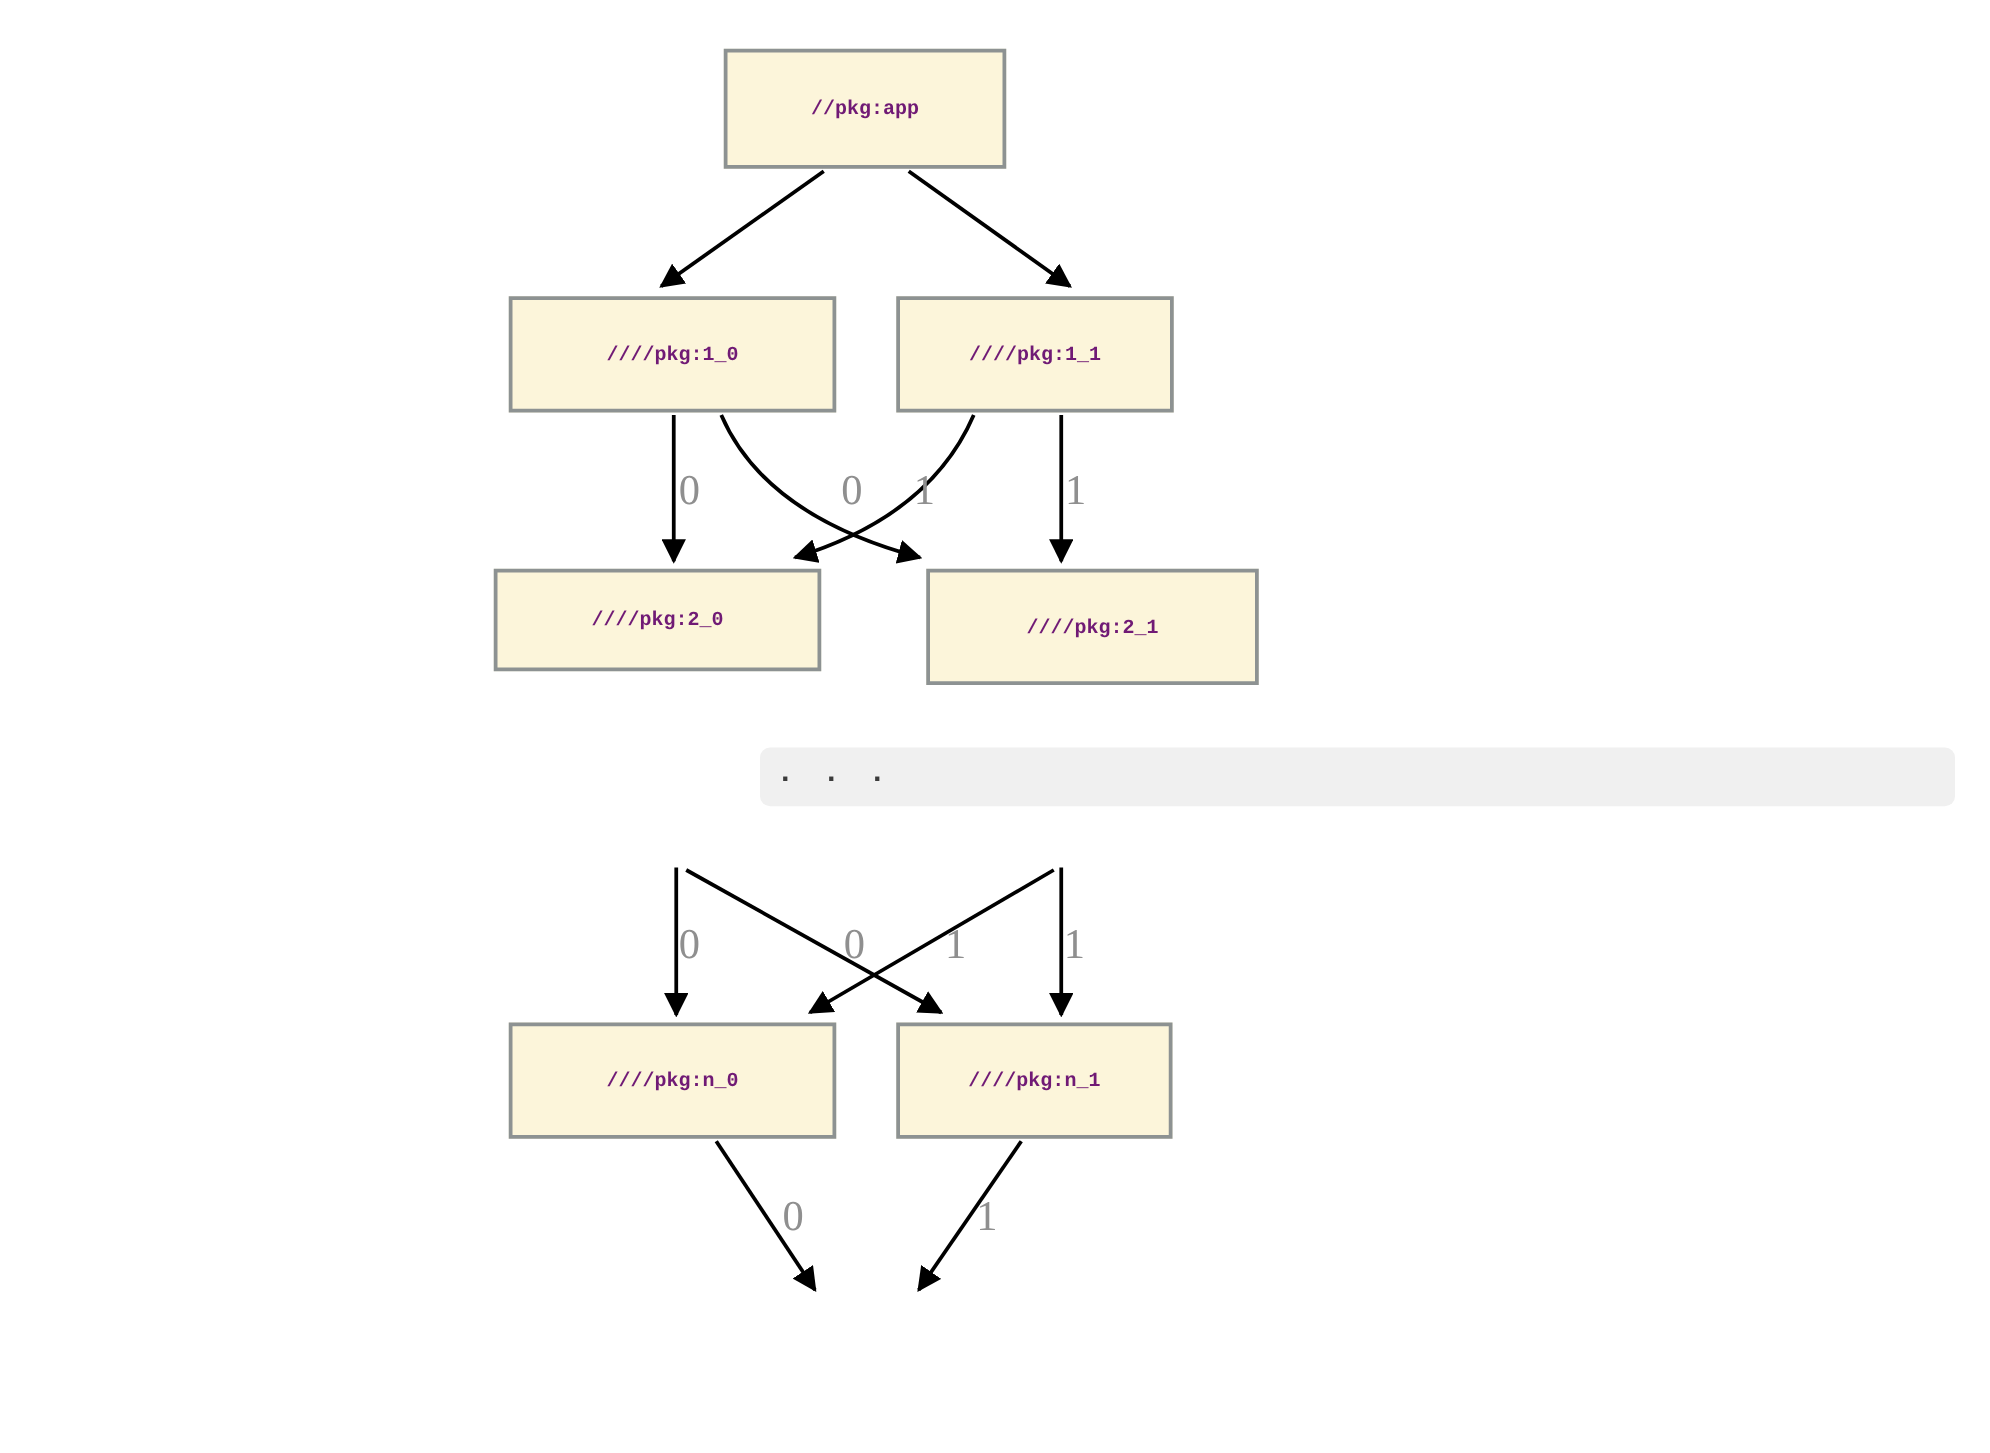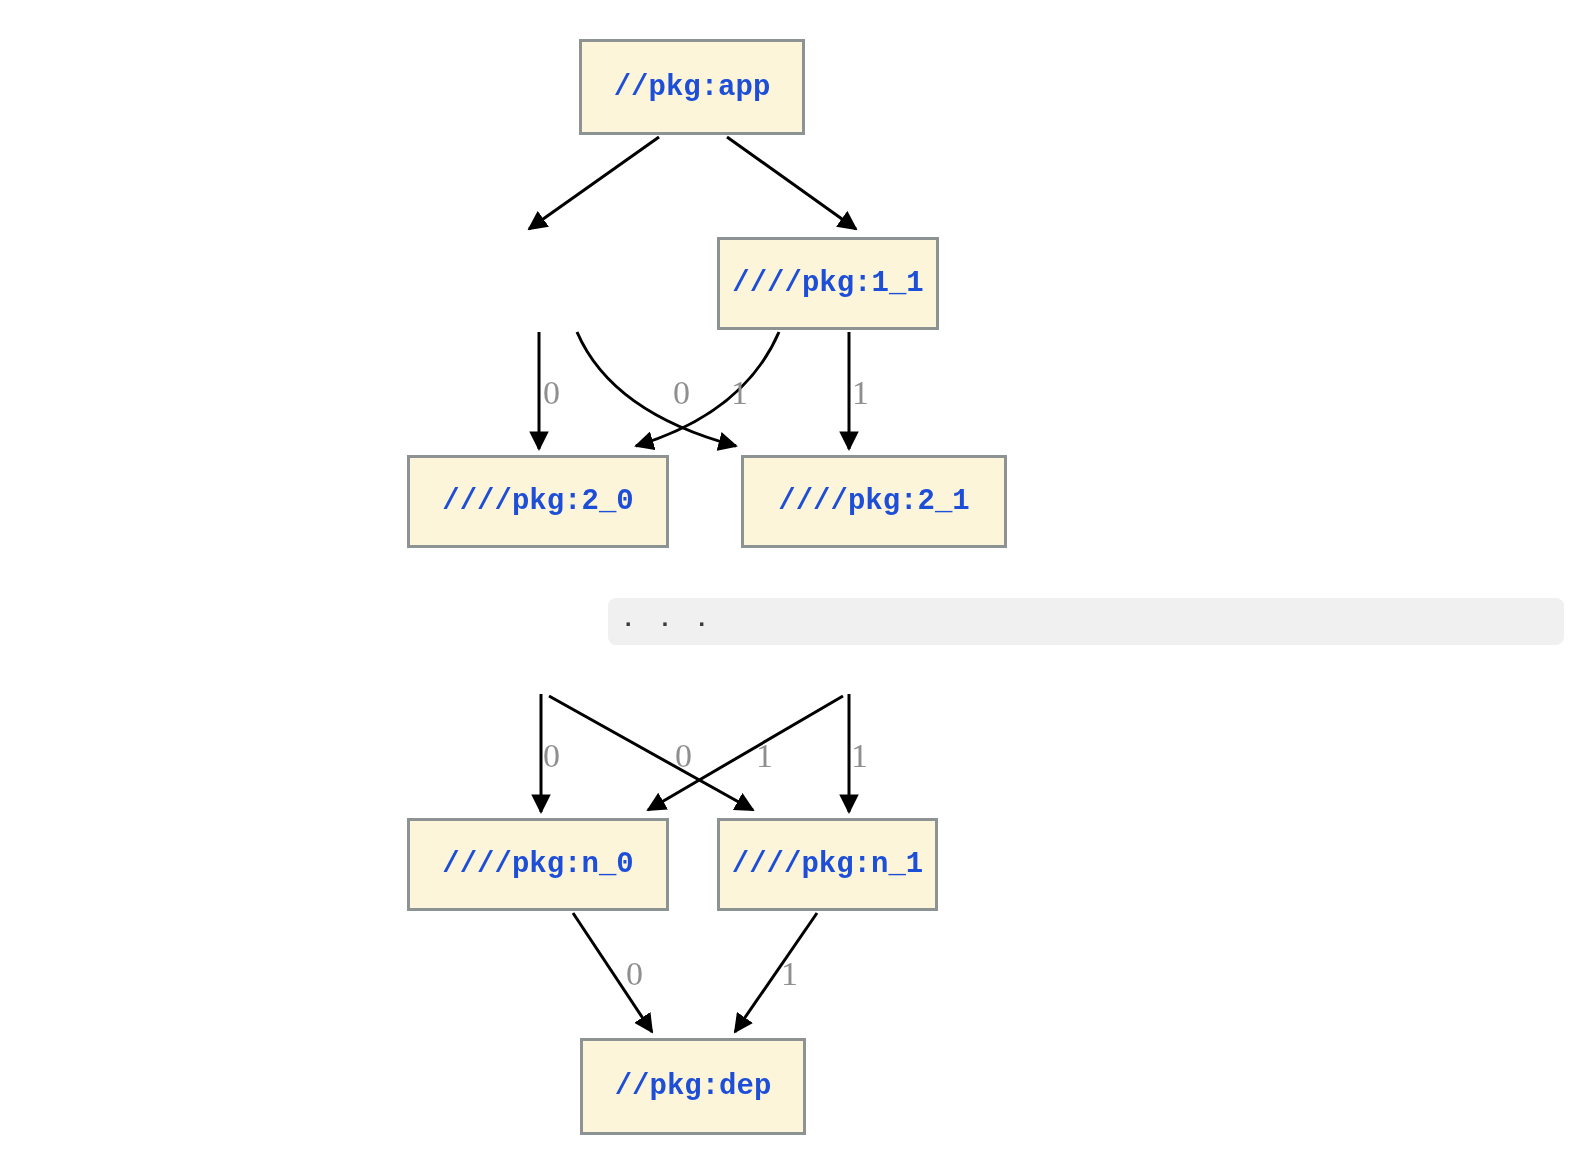--- a/index.html
+++ b/index.html
@@ -14,22 +14,22 @@
   .node {
     position: absolute;
     box-sizing: border-box;
     background: var(--node-fill, #fcf5da);
     border: 3px solid var(--node-border, #8d9292);
     display: flex;
     align-items: center;
     justify-content: center;
     font-family: "Liberation Mono", "DejaVu Sans Mono", monospace;
     font-weight: bold;
-    font-size: 29px;
-    color: #1d4ed8;
+    font-size: 16px;
+    color: #701a75;
     white-space: nowrap;
   }
   #edges {
     position: absolute;
     left: 0; top: 0;
     width: 1592px; height: 1162px;
     pointer-events: none;
   }
   #edges line, #edges path.edge {
     stroke: var(--edge-color, #000000);
@@ -58,21 +58,21 @@
     letter-spacing: 4px;
     line-height: 44px;
     padding-left: 13px;
     color: var(--sep-fg, #3b3b3b);
     white-space: nowrap;
   }
   
   #node-app { left: 579px; top: 39px;  width: 226px; height: 96px; }
   #node-1-0 { left: 407px; top: 237px; width: 262px; height: 93px; }
   #node-1-1 { left: 717px; top: 237px; width: 222px; height: 93px; }
-  #node-2-0 { left: 407px; top: 455px; width: 262px; height: 93px; }
+  #node-2-0 { left: 395px; top: 455px; width: 262px; height: 82px; }
   #node-2-1 { left: 741px; top: 455px; width: 266px; height: 93px; }
   #node-n-0 { left: 407px; top: 818px; width: 262px; height: 93px; }
   #node-n-1 { left: 717px; top: 818px; width: 221px; height: 93px; }
   #node-dep { left: 580px; top: 1038px; width: 226px; height: 97px; }
   
   #elbl-2  { left: 543px; top: 376px; }
   #elbl-3  { left: 673px; top: 376px; }
   #elbl-4  { left: 731px; top: 376px; }
   #elbl-5  { left: 852px; top: 376px; }
   #elbl-6  { left: 543px; top: 739px; }
@@ -101,26 +101,26 @@
     <line x1="849" y1="332" x2="849" y2="449" marker-end="url(#arrow)"></line>
     <line x1="541" y1="694" x2="541" y2="812" marker-end="url(#arrow)"></line>
     <line x1="549" y1="696" x2="753" y2="810" marker-end="url(#arrow)"></line>
     <line x1="843" y1="696" x2="648" y2="810" marker-end="url(#arrow)"></line>
     <line x1="849" y1="694" x2="849" y2="812" marker-end="url(#arrow)"></line>
     <line x1="573" y1="913" x2="652" y2="1032" marker-end="url(#arrow)"></line>
     <line x1="817" y1="913" x2="735" y2="1032" marker-end="url(#arrow)"></line>
   </svg>
 
   <div class="node" id="node-app">//pkg:app</div>
+  <div class="node" id="node-1-0">////pkg:1_0</div>
   <div class="node" id="node-1-1">////pkg:1_1</div>
   <div class="node" id="node-2-0">////pkg:2_0</div>
   <div class="node" id="node-2-1">////pkg:2_1</div>
   <div class="node" id="node-n-0">////pkg:n_0</div>
   <div class="node" id="node-n-1">////pkg:n_1</div>
-  <div class="node" id="node-dep">//pkg:dep</div>
 
   <div class="separator">. . .</div>
 
   <span class="edge-label" id="elbl-2">0</span>
   <span class="edge-label" id="elbl-3">0</span>
   <span class="edge-label" id="elbl-4">1</span>
   <span class="edge-label" id="elbl-5">1</span>
   <span class="edge-label" id="elbl-6">0</span>
   <span class="edge-label" id="elbl-7">0</span>
   <span class="edge-label" id="elbl-8">1</span>

